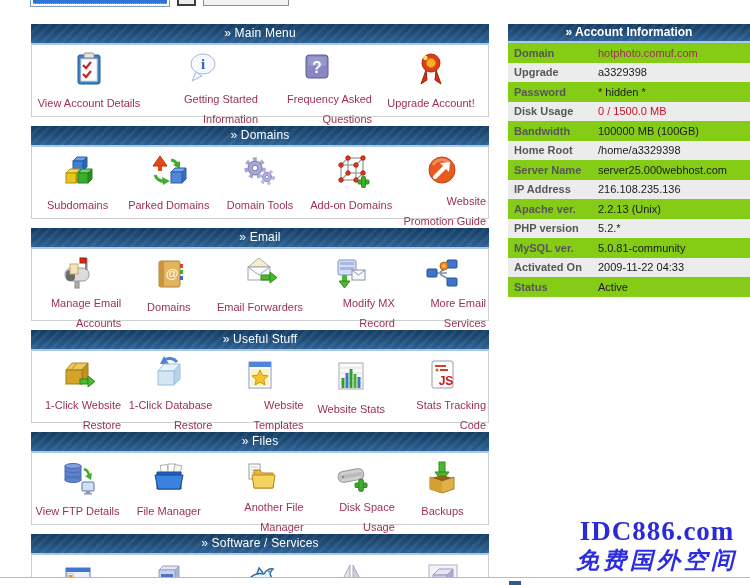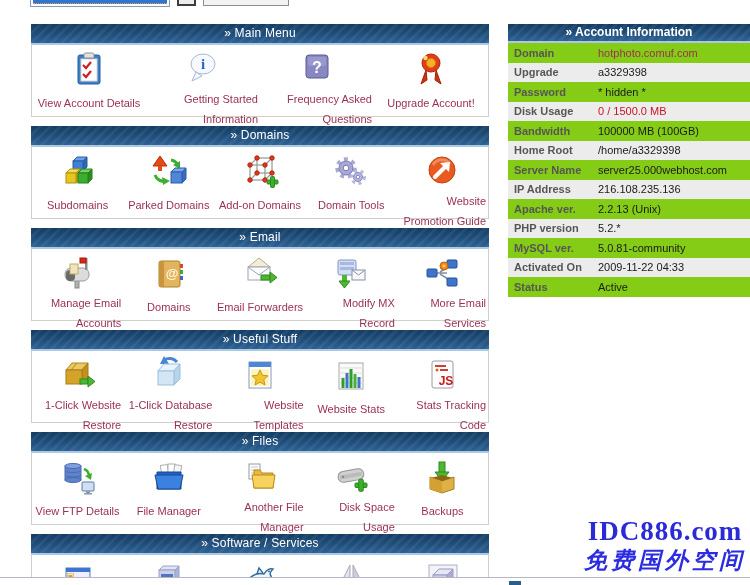--- a/index.html
+++ b/index.html
@@ -47,21 +47,21 @@
       linear-gradient(180deg,#143d63 0%,#1f4d79 50%,#2d6195 100%);
     border-bottom:2px solid #abc9e3;
   }
   .acct-row{display:flex;align-items:center;height:19.5px;font-size:11px;background:#84cc16;}
   .acct-row:nth-child(even){background:#ececec;}
   .acct-label{width:84px;padding-left:6px;font-weight:bold;color:#565656;flex:none;}
   .acct-value{color:#1a1a1a;white-space:nowrap;}
   .acct-value.link{color:#9c2f55;}
   .acct-value.red{color:#cc1122;}
   
-  #watermark{position:absolute;right:4px;top:516px;text-align:center;pointer-events:none;}
+  #watermark{position:absolute;right:12px;top:516px;text-align:center;pointer-events:none;}
   #wm1{font-family:"Liberation Serif",serif;font-weight:bold;font-size:27px;
     color:#2a2ad8;letter-spacing:1px;line-height:30px;
     text-shadow:0 0 1px #fff, 0 0 1px #fff;}
   #wm2{font-family:"DejaVu Sans",sans-serif;font-weight:bold;font-style:italic;
     font-size:23px;color:#2c2ce0;letter-spacing:4px;line-height:28px;
     text-shadow:0 0 1px #fff;}
   
   #footer-strip{position:absolute;left:0;top:577px;width:750px;height:8px;
     background:#fff;border-top:1px solid #b6b6c4;z-index:5;}
   #next-panel-partial{position:absolute;left:509px;top:581px;width:12px;height:4px;
@@ -158,20 +158,33 @@
               <polygon points="22,20 26,16 37,16 33,20" fill="#7fa8e8" stroke="#2d5fa8"></polygon>
               <polygon points="33,20 37,16 37,27 33,31" fill="#3a6cc0" stroke="#2d5fa8"></polygon>
               <rect x="22" y="20" width="11" height="11" fill="#4f86d8" stroke="#2d5fa8"></rect>
             </svg>
           </span>
           <span class="lbl">Parked Domains</span>
         </a>
         <a class="item">
           <span class="ic">
             <svg width="40" height="40" viewBox="0 0 40 40">
+              <circle cx="15" cy="16" r="9" fill="none" stroke="#a8a8d8" stroke-width="3.5" stroke-dasharray="4 4"></circle>
+              <circle cx="15" cy="16" r="7" fill="#a8a8d8" stroke="#7878b0"></circle>
+              <circle cx="15" cy="16" r="2.8" fill="#fff" stroke="#7878b0"></circle>
+              <circle cx="27" cy="25" r="6.5" fill="none" stroke="#b8b8e0" stroke-width="3" stroke-dasharray="3 3.5"></circle>
+              <circle cx="27" cy="25" r="4.5" fill="#b8b8e0" stroke="#8484bc"></circle>
+              <circle cx="27" cy="25" r="1.8" fill="#fff" stroke="#8484bc"></circle>
+            </svg>
+          </span>
+          <span class="lbl">Domain Tools</span>
+        </a>
+        <a class="item">
+          <span class="ic">
+            <svg width="40" height="40" viewBox="0 0 40 40">
               <g stroke="#979797" stroke-width="1.2" fill="none">
                 <rect x="10" y="13" width="15" height="15"></rect>
                 <rect x="17" y="6" width="15" height="15"></rect>
                 <path d="M10 13L17 6M25 13L32 6M10 28L17 21M25 28L32 21"></path>
               </g>
               <g fill="#e03818" stroke="#a82408">
                 <circle cx="10" cy="13" r="2.2"></circle>
                 <circle cx="25" cy="13" r="2.2"></circle>
                 <circle cx="10" cy="28" r="2.2"></circle>
                 <circle cx="25" cy="28" r="2.2"></circle>
@@ -182,33 +195,20 @@
               </g>
               <rect x="27" y="28" width="11" height="4" rx="1" fill="#3fae2e" stroke="#2d8a20"></rect>
               <rect x="30.5" y="24.5" width="4" height="11" rx="1" fill="#3fae2e" stroke="#2d8a20"></rect>
             </svg>
           </span>
           <span class="lbl">Add-on Domains</span>
         </a>
         <a class="item">
           <span class="ic">
             <svg width="40" height="40" viewBox="0 0 40 40">
-              <circle cx="15" cy="16" r="9" fill="none" stroke="#a8a8d8" stroke-width="3.5" stroke-dasharray="4 4"></circle>
-              <circle cx="15" cy="16" r="7" fill="#a8a8d8" stroke="#7878b0"></circle>
-              <circle cx="15" cy="16" r="2.8" fill="#fff" stroke="#7878b0"></circle>
-              <circle cx="27" cy="25" r="6.5" fill="none" stroke="#b8b8e0" stroke-width="3" stroke-dasharray="3 3.5"></circle>
-              <circle cx="27" cy="25" r="4.5" fill="#b8b8e0" stroke="#8484bc"></circle>
-              <circle cx="27" cy="25" r="1.8" fill="#fff" stroke="#8484bc"></circle>
-            </svg>
-          </span>
-          <span class="lbl">Domain Tools</span>
-        </a>
-        <a class="item">
-          <span class="ic">
-            <svg width="40" height="40" viewBox="0 0 40 40">
               <circle cx="20" cy="19" r="13" fill="#e85a20" stroke="#c04410"></circle>
               <path d="M11 14a10 10 0 0 1 17-1" stroke="#f8a070" stroke-width="3" fill="none" opacity=".7"></path>
               <path d="M13 26L23 16" stroke="#fff" stroke-width="4" stroke-linecap="round"></path>
               <polygon points="18,12 28,11 27,21" fill="#fff"></polygon>
             </svg>
           </span>
           <span class="lbl">Website Promotion Guide</span>
         </a>
       </div>
     </div>

